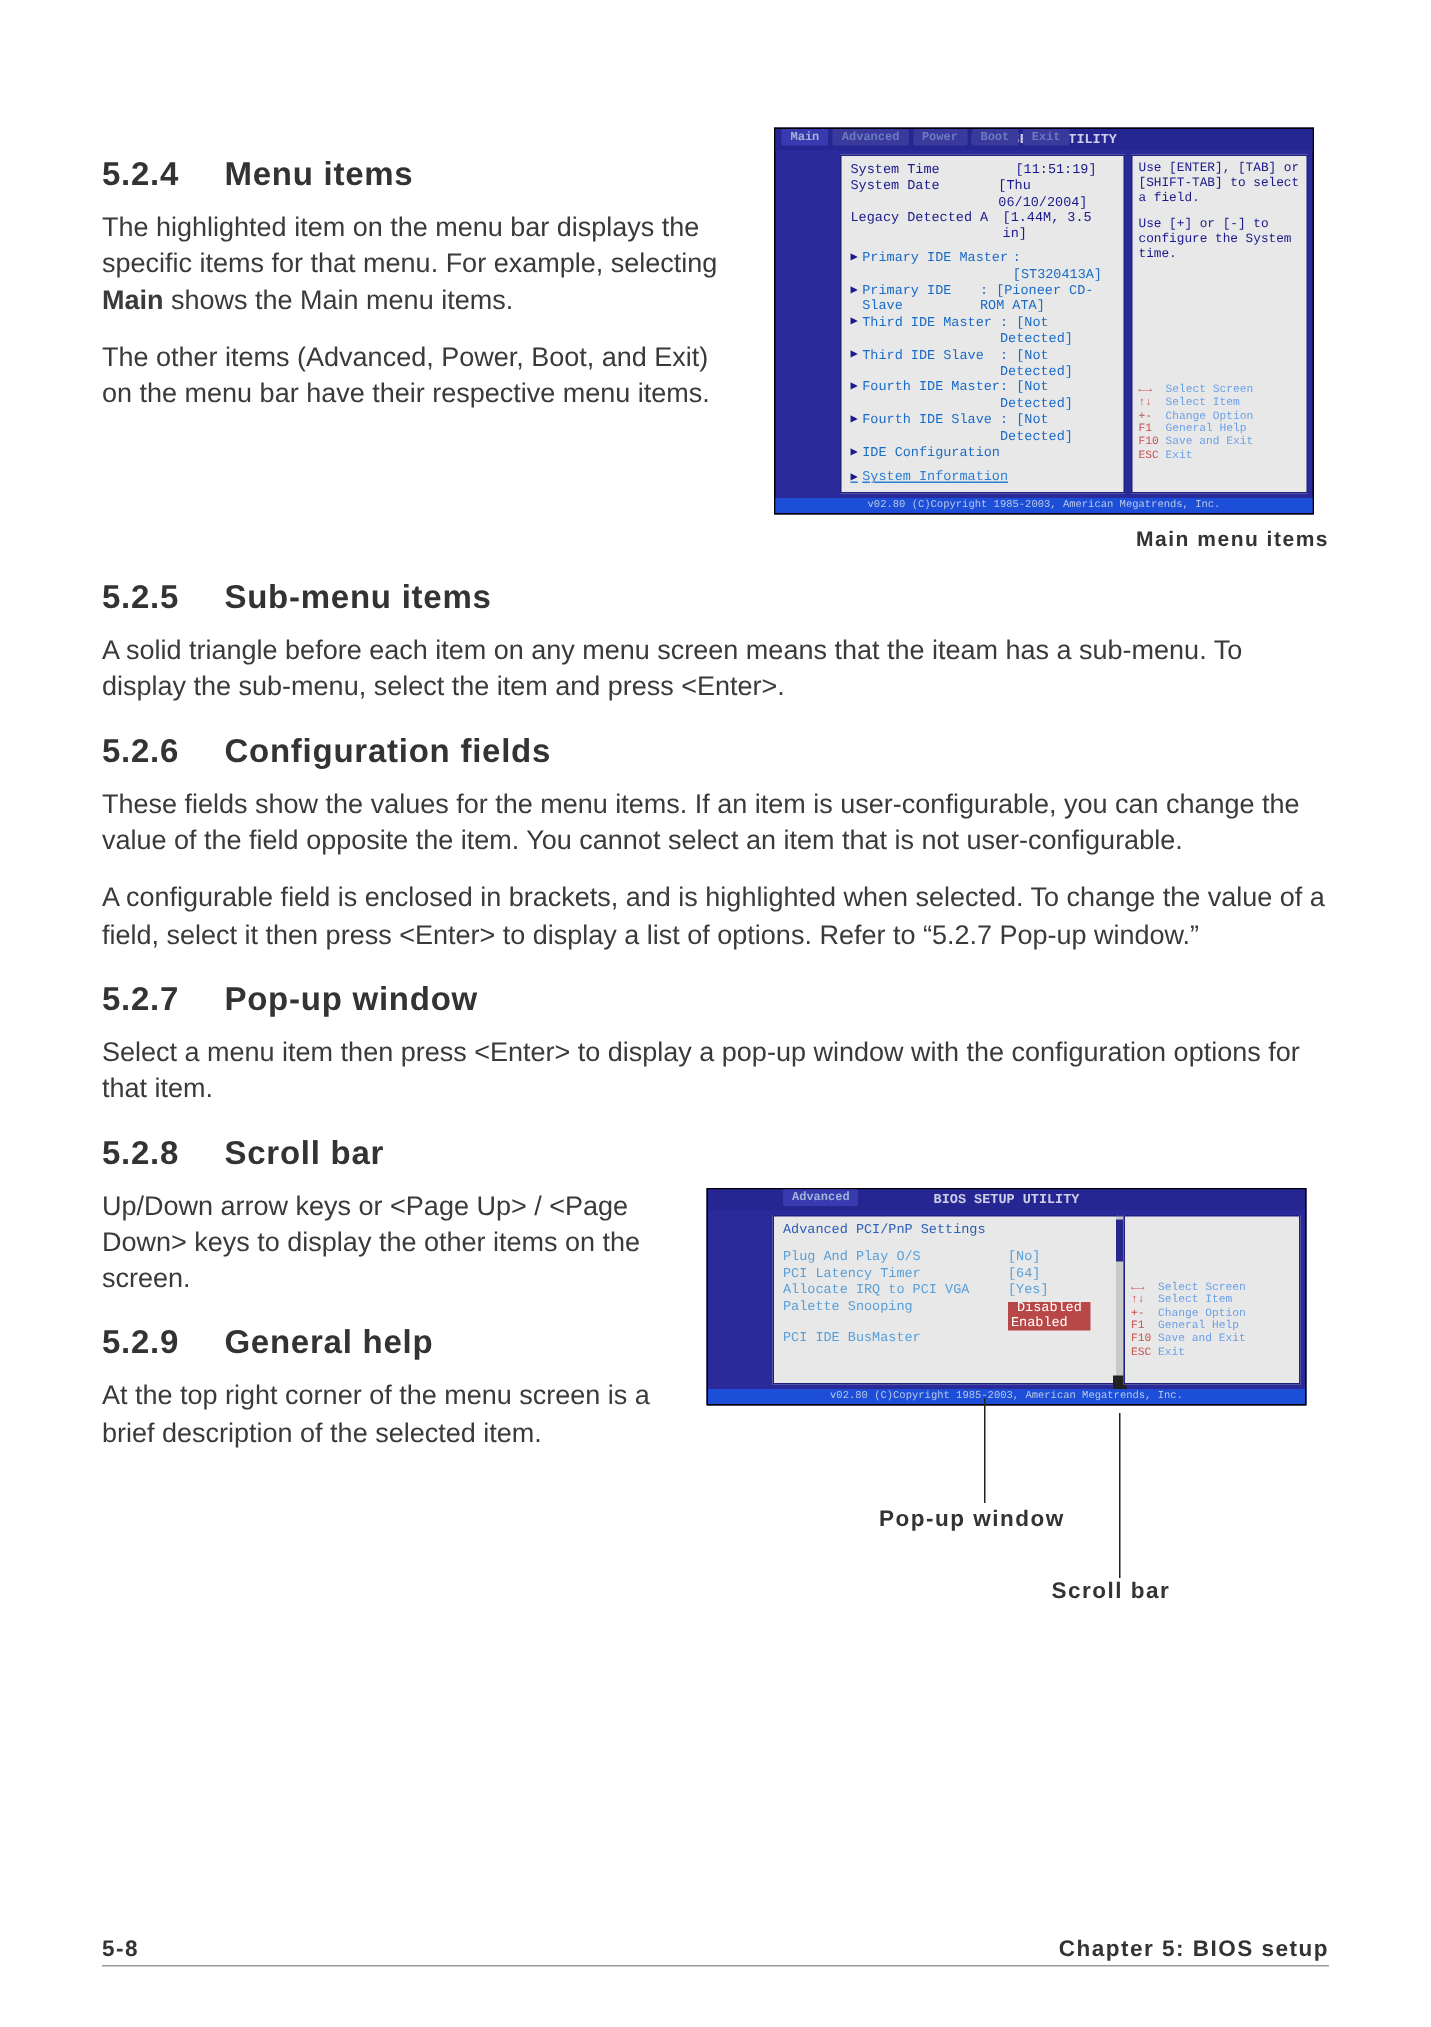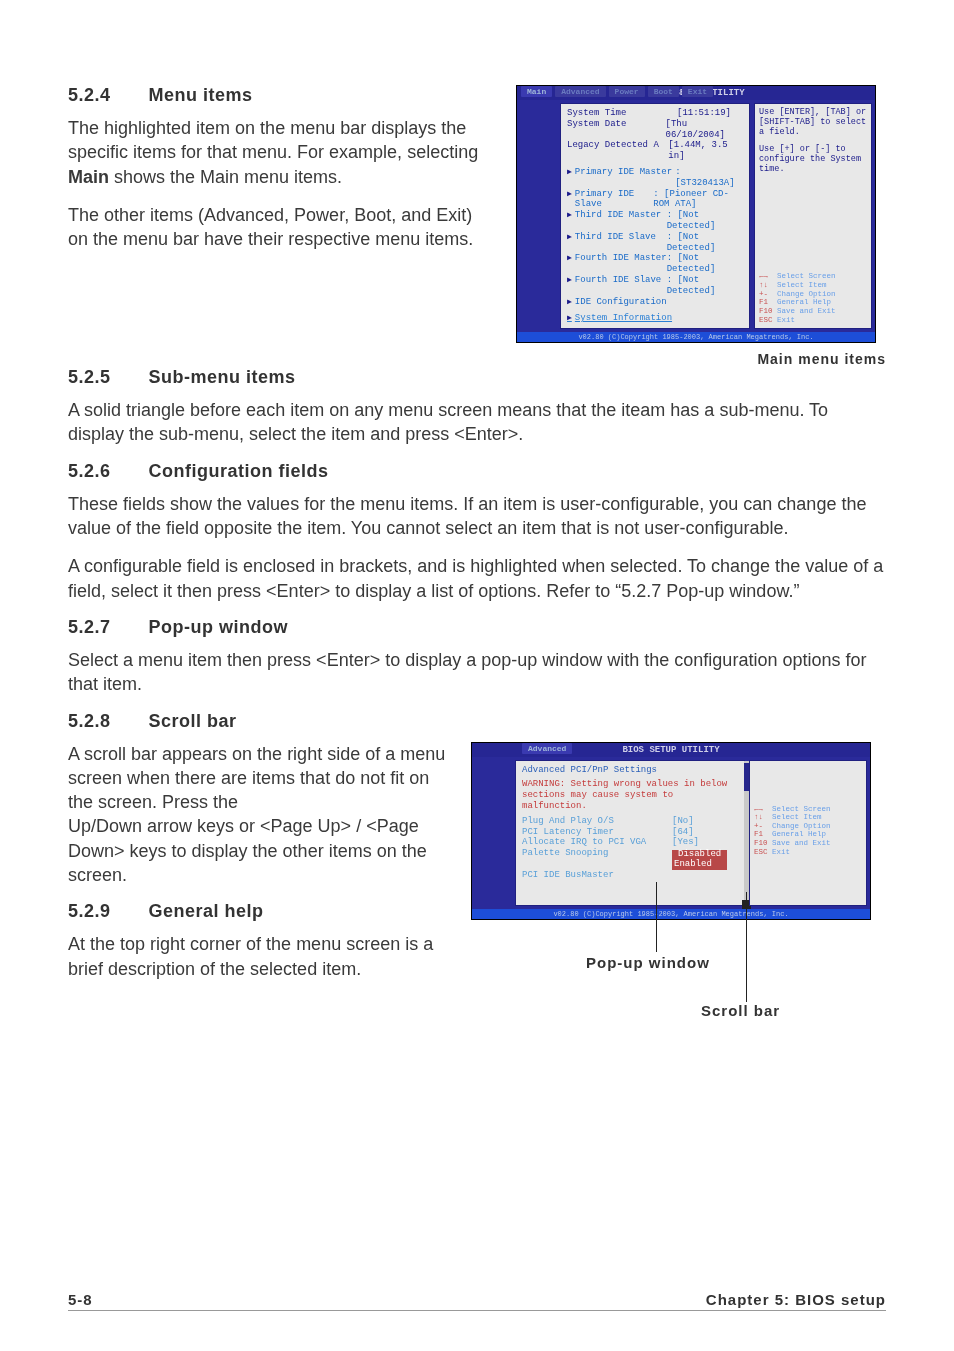--- a/index.html
+++ b/index.html
@@ -9,24 +9,25 @@
     background: #fff;
     font-family: Arial, Helvetica, sans-serif;
     font-size: 18px;
     color: #333;
     padding: 85px 68px 30px 68px;
     position: relative;
   }
   h3.section-title {
     font-family: Arial, Helvetica, sans-serif;
     font-weight: bold;
-    font-size: 18px;
+    font-size: 22px;
     letter-spacing: 0.5px;
     color: #333;
     margin-bottom: 10px;
+    margin-top: 18px;
   }
   h3.section-title .num { display:inline-block; min-width:75px; }
   p.body {
     line-height: 1.35;
     margin-bottom: 14px;
     font-size: 18px;
     color: #3a3a3a;
   }
   .topwrap { display:flex; gap:20px; }
   .topleft { flex: 1 1 auto; width: 360px; }
@@ -70,21 +71,21 @@
     position:relative;
     font-size:8.5px;
   }
   .bios-row { display:flex; }
   .bios-row .k { width:110px; }
   .bios-row .v { }
   .bios-sub { color:#1a6bc8; }
   .bios-tri { color:#1a1a8a; margin-right:3px; font-size:8px;}
   .bios-sysinfo { color:#2a7fd4; margin-top:6px;text-decoration:underline;}
   .bios-help-nav {
-    position:absolute; bottom:4px; left:4px; right:4px;
+    position:absolute; bottom:20px; left:4px; right:4px;
     color:#6aa0e8; font-size:7.5px; line-height:1.15;
   }
   .bios-help-nav .key { color:#c85050; display:inline-block; width:18px;}
   .bios-footer { height:10px; background:#1d4ed8; color:#b8c8e8; font-size:7px; text-align:center; line-height:10px;}
   .bios-caption {
     text-align:right; font-weight:bold; font-size:14px; letter-spacing:1px; color:#333; margin-top:8px;
   }
 
   
   .bios-warn { color:#c43b3b; }
@@ -226,21 +227,20 @@
 </h3>
 <p class="body">Select a menu item then press &lt;Enter&gt; to display a pop-up window with the configuration options for that item.</p>
 
 <h3 class="section-title">
   <span class="num">5.2.8</span>
   <span>Scroll bar</span>
 </h3>
 
 <div class="bottomwrap">
   <div class="botleft">
-    <p class="body" style="margin-bottom:0">A scroll bar appears on the right side of a menu screen when there are items that do not fit on the screen. Press the</p>
     <p class="body">Up/Down arrow keys or &lt;Page Up&gt; / &lt;Page Down&gt; keys to display the other items on the screen.</p>
 
     <h3 class="section-title">
       <span class="num">5.2.9</span>
       <span>General help</span>
     </h3>
     <p class="body">At the top right corner of the menu screen is a brief description of the selected item.</p>
   </div>
 
   <div class="botright">
@@ -249,21 +249,20 @@
         <div class="bios-header-strip">
           <span>BIOS SETUP UTILITY</span>
           <div class="bios-tabs" style="left:50px">
             <span class="bios-tab">Advanced</span>
           </div>
         </div>
         <div class="bios-body">
           <div class="bios-main-panel" style="position:relative;padding-right:10px">
             <div style="color:#2a5fb8">Advanced PCI/PnP Settings</div>
             <div style="height:4px"></div>
-            <div class="bios-warn">WARNING: Setting wrong values in below sections may cause system to malfunction.</div>
             <div style="height:4px"></div>
             <div class="bios-row" style="color:#5aa0d8">
                 <span class="k" style="width:150px">Plug And Play O/S</span>
                 <span>[No]</span>
               </div>
             <div class="bios-row" style="color:#5aa0d8">
                 <span class="k" style="width:150px">PCI Latency Timer</span>
                 <span>[64]</span>
               </div>
             <div class="bios-row" style="color:#5aa0d8">

